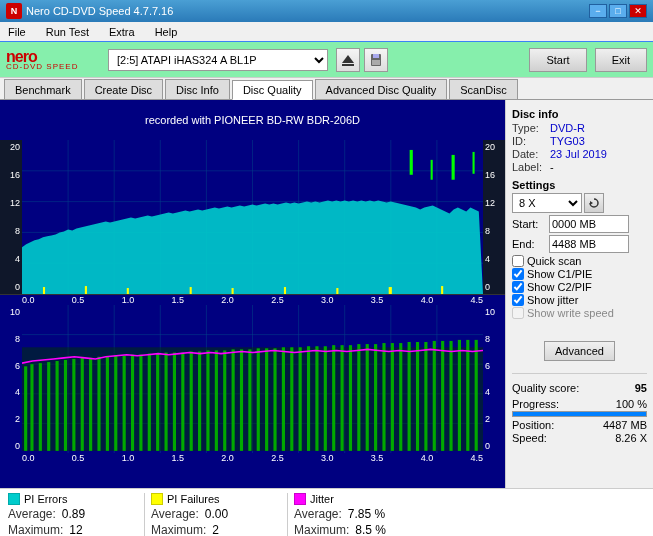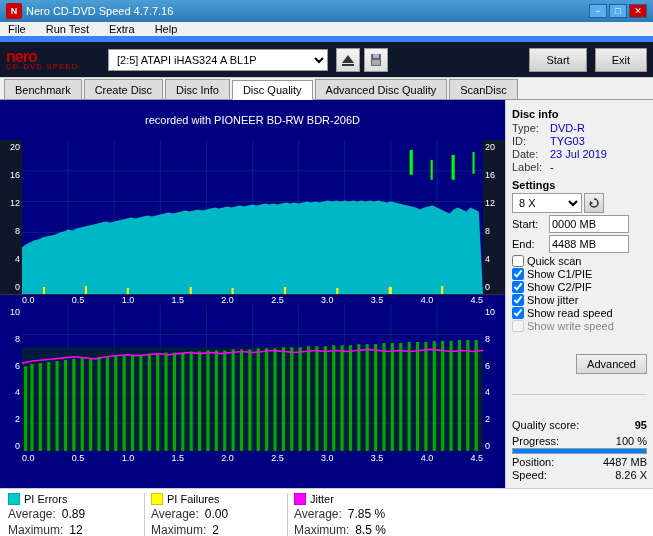--- a/index.html
+++ b/index.html
@@ -38,27 +38,27 @@
       display: flex; align-items: center; justify-content: center;
       cursor: pointer;
     }
     
     #menu-bar {
       background: #f0f0f0;
       height: 20px;
       display: flex;
       align-items: center;
       padding: 0 4px;
-      border-bottom: 6px solid #3b82f6;
+      border-bottom: 1px solid #3b82f6;
       gap: 12px;
     }
     .menu-item { cursor: pointer; padding: 2px 4px; font-size: 11px; }
     
     #toolbar {
-      background: #0f172a;
+      background: #86efac;
       height: 36px;
       display: flex;
       align-items: center;
       padding: 0 6px;
       border-bottom: 1px solid #ccc;
       gap: 4px;
     }
     #nero-logo {
       width: 90px;
       height: 28px;
@@ -597,33 +597,29 @@
     </div>
     <div class="checkbox-row">
       <input type="checkbox" checked="" style="">
       <span>Show C2/PIF</span>
     </div>
     <div class="checkbox-row">
       <input type="checkbox" checked="" style="">
       <span>Show jitter</span>
     </div>
     <div class="checkbox-row">
-      <input type="checkbox" checked="" style="">
-      <span>Show read speed</span>
-    </div>
-    <div class="checkbox-row">
       <input type="checkbox" disabled="" style="">
       <span style="color:#888;">Show write speed</span>
     </div>
 
-    <div style="display:flex;justify-content:flex-end;margin-top:20px;">
+    <div style="display:flex;justify-content:center;margin-top:20px;">
       <button class="advanced-btn">Advanced</button>
     </div>
 
-    <div style="border-top:1px solid #ccc;margin-top:20px;padding-top:20px;">
+    <div style="border-top:1px solid #ccc;margin-top:12px;padding-top:4px;">
       <div class="quality-row">
         <span>Quality score:</span>
         <span class="quality-value">95</span>
       </div>
 
       <div style="margin-top:4px;">
         <div class="progress-row">
           <span>Progress:</span>
           <span>100 %</span>
         </div>

